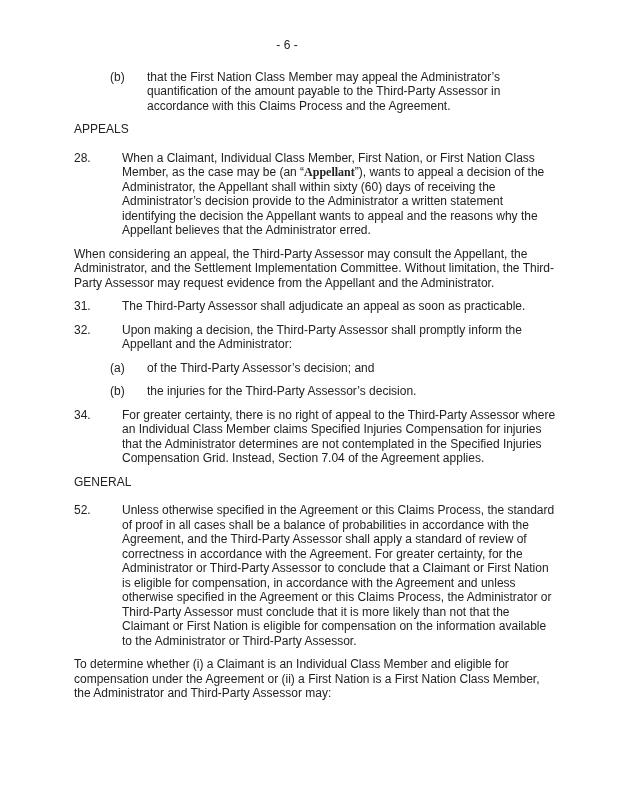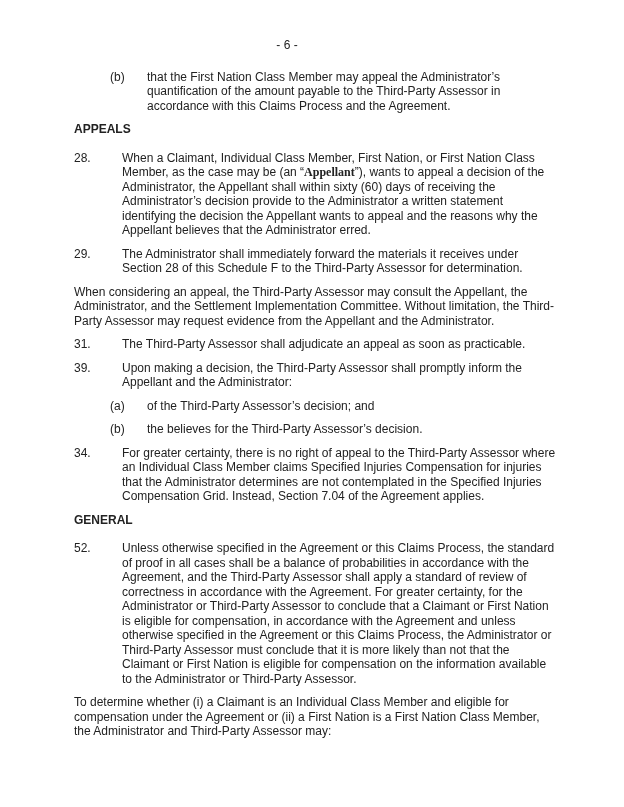--- a/index.html
+++ b/index.html
@@ -23,21 +23,21 @@
   .page-number {
     width: 574px;
     text-align: center;
   }
   .content {
     margin-top: 17px;
     padding-left: 74px;
     padding-right: 66px;
   }
   .heading {
-    font-weight: bold;
+    font-weight: normal;
     margin: 4px 0 14px 0;
   }
   .para {
     display: flex;
     margin: 0 0 9px 0;
   }
   .para .num {
     flex: 0 0 48px;
   }
   .para.sub {
@@ -63,41 +63,37 @@
       <div class="para sub">
         <span class="num">(b)</span>
         <span class="ptext"><span>that the First Nation Class Member may appeal the Administrator’s quantification of the amount payable to the Third-Party Assessor in accordance with this Claims Process and the Agreement.</span></span>
       </div>
       <div class="heading">APPEALS</div>
       <div class="para">
         <span class="num">28.</span>
         <span class="ptext"><span>When a Claimant, Individual Class Member, First Nation, or First Nation Class Member, as the case may be (an “</span><b>Appellant</b><span>”), wants to appeal a decision of the Administrator, the Appellant shall within sixty (60) days of receiving the Administrator’s decision provide to the Administrator a written statement identifying the decision the Appellant wants to appeal and the reasons why the Appellant believes that the Administrator erred.</span></span>
       </div>
       <div class="para">
-        <span class="num">29.</span>
-        <span class="ptext"><span>The Administrator shall immediately forward the materials it receives under Section 28 of this Schedule F to the Third-Party Assessor for determination.</span></span>
-      </div>
-      <div class="para">
         <span class="ptext"><span>When considering an appeal, the Third-Party Assessor may consult the Appellant, the Administrator, and the Settlement Implementation Committee. Without limitation, the Third-Party Assessor may request evidence from the Appellant and the Administrator.</span></span>
       </div>
       <div class="para">
         <span class="num">31.</span>
         <span class="ptext"><span>The Third-Party Assessor shall adjudicate an appeal as soon as practicable.</span></span>
       </div>
       <div class="para">
-        <span class="num">39.</span>
+        <span class="num">32.</span>
         <span class="ptext"><span>Upon making a decision, the Third-Party Assessor shall promptly inform the Appellant and the Administrator:</span></span>
       </div>
       <div class="para sub">
         <span class="num">(a)</span>
         <span class="ptext"><span>of the Third-Party Assessor’s decision; and</span></span>
       </div>
       <div class="para sub">
         <span class="num">(b)</span>
-        <span class="ptext"><span>the believes for the Third-Party Assessor’s decision.</span></span>
+        <span class="ptext"><span>the injuries for the Third-Party Assessor’s decision.</span></span>
       </div>
       <div class="para">
         <span class="num">34.</span>
         <span class="ptext"><span>For greater certainty, there is no right of appeal to the Third-Party Assessor where an Individual Class Member claims Specified Injuries Compensation for injuries that the Administrator determines are not contemplated in the Specified Injuries Compensation Grid. Instead, Section 7.04 of the Agreement applies.</span></span>
       </div>
       <div class="heading">GENERAL</div>
       <div class="para">
         <span class="num">52.</span>
         <span class="ptext"><span>Unless otherwise specified in the Agreement or this Claims Process, the standard of proof in all cases shall be a balance of probabilities in accordance with the Agreement, and the Third-Party Assessor shall apply a standard of review of correctness in accordance with the Agreement. For greater certainty, for the Administrator or Third-Party Assessor to conclude that a Claimant or First Nation is eligible for compensation, in accordance with the Agreement and unless otherwise specified in the Agreement or this Claims Process, the Administrator or Third-Party Assessor must conclude that it is more likely than not that the Claimant or First Nation is eligible for compensation on the information available to the Administrator or Third-Party Assessor.</span></span>
       </div>

